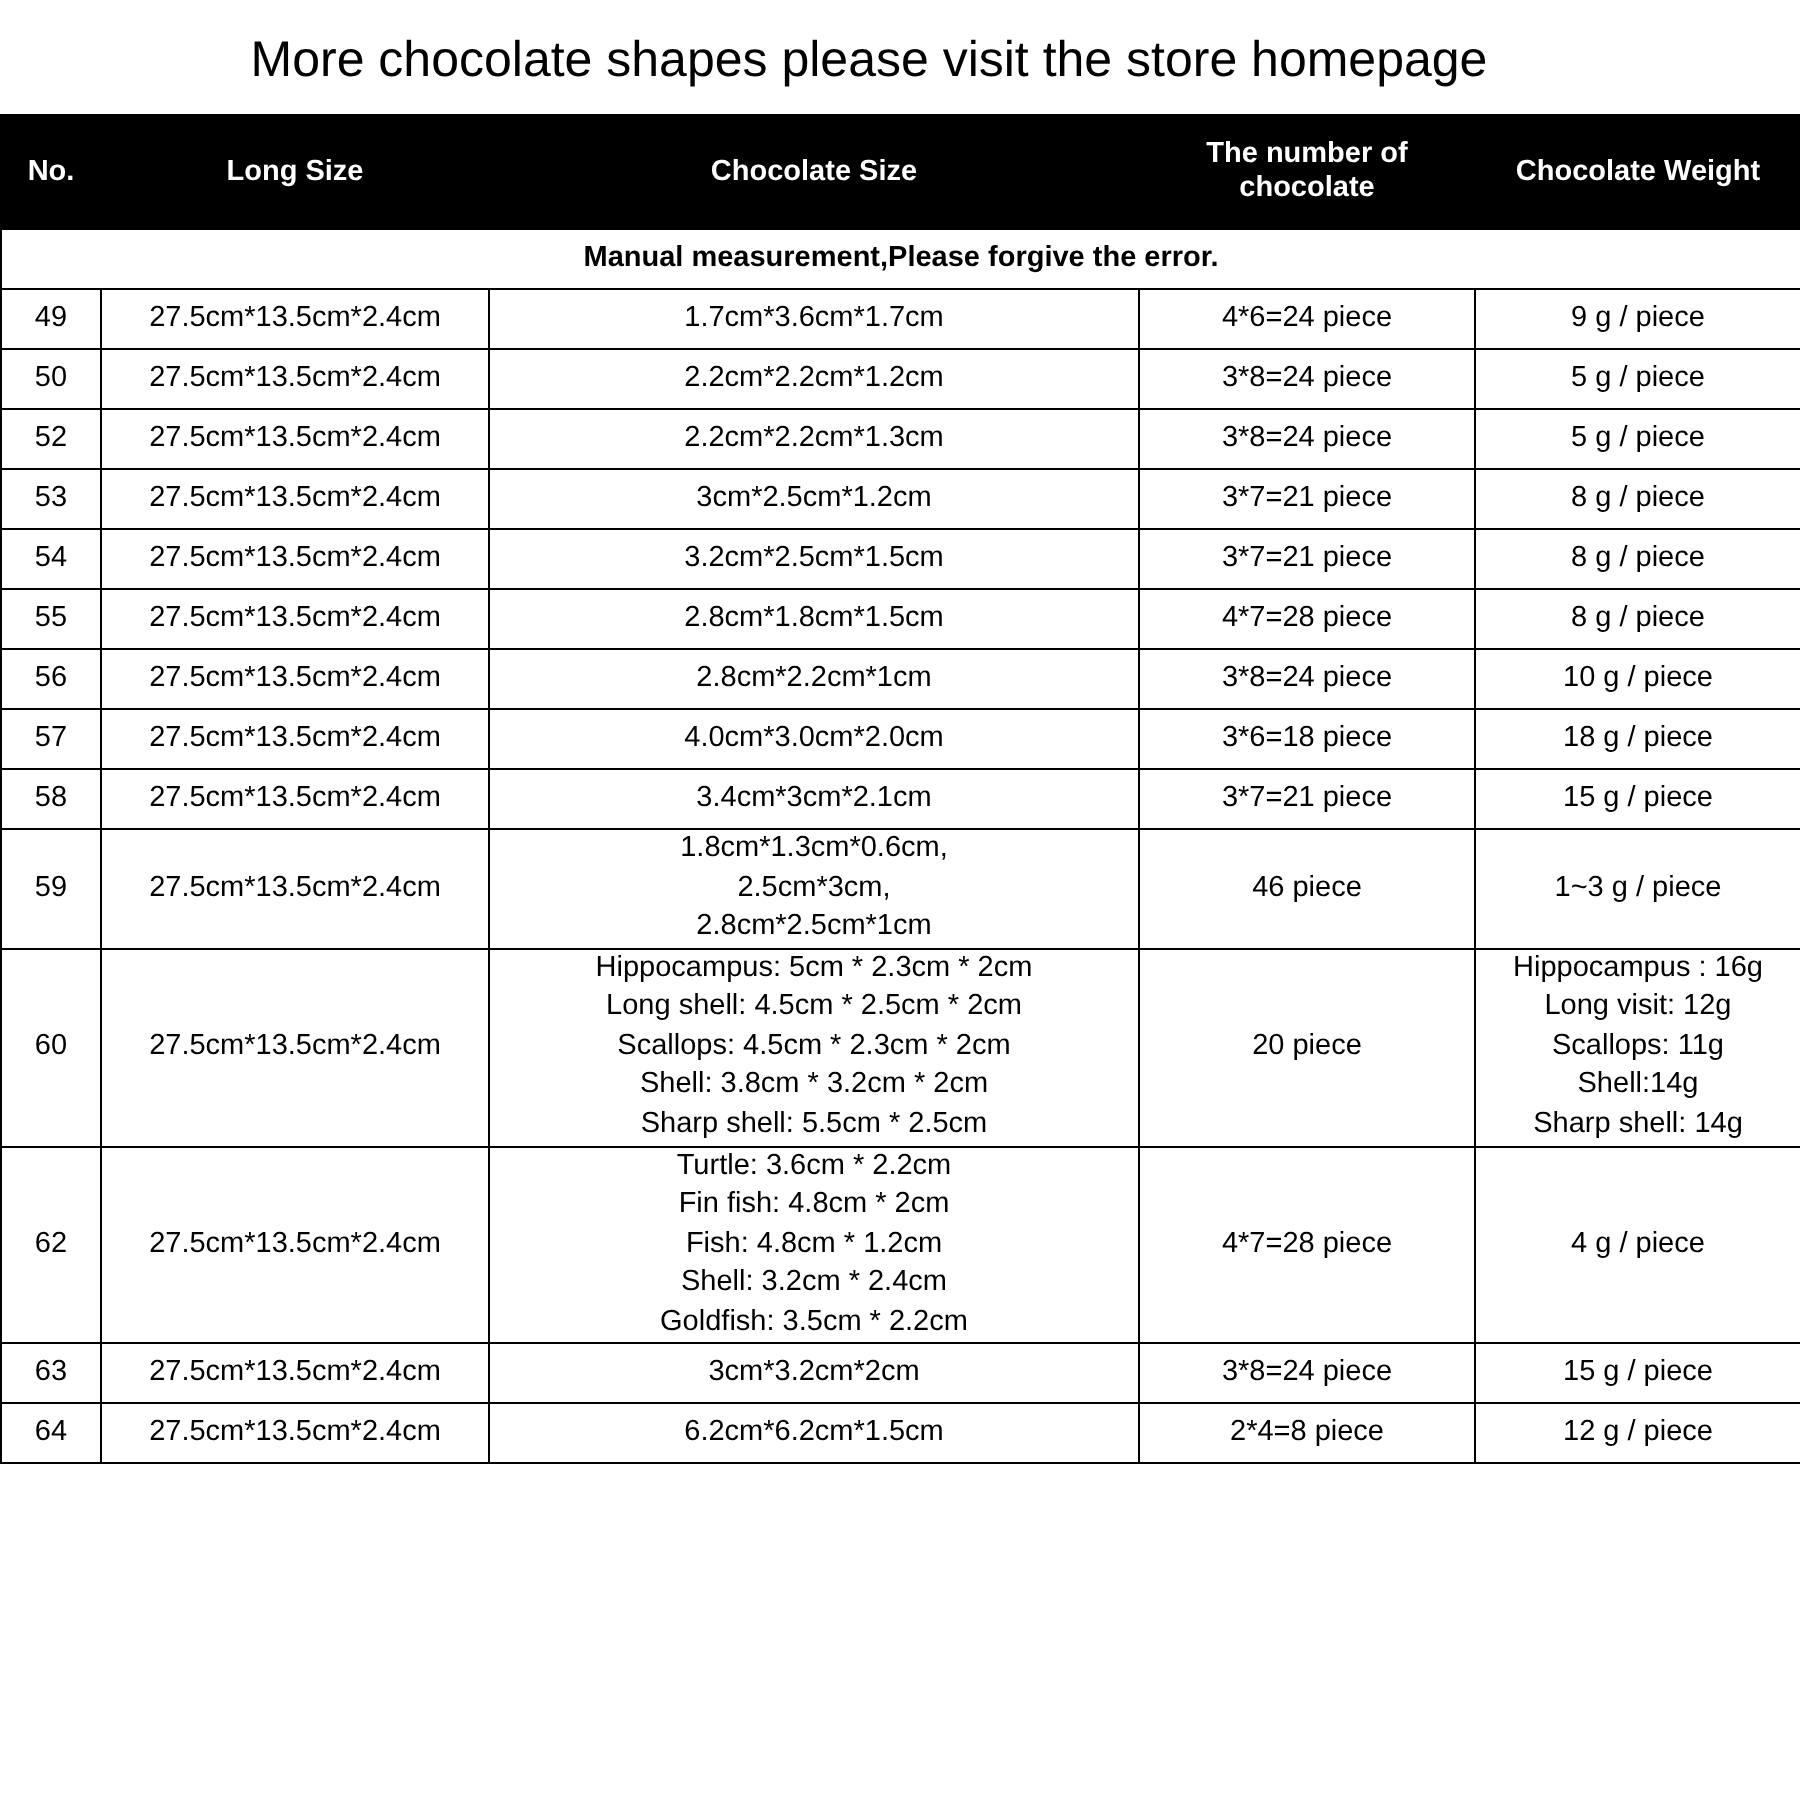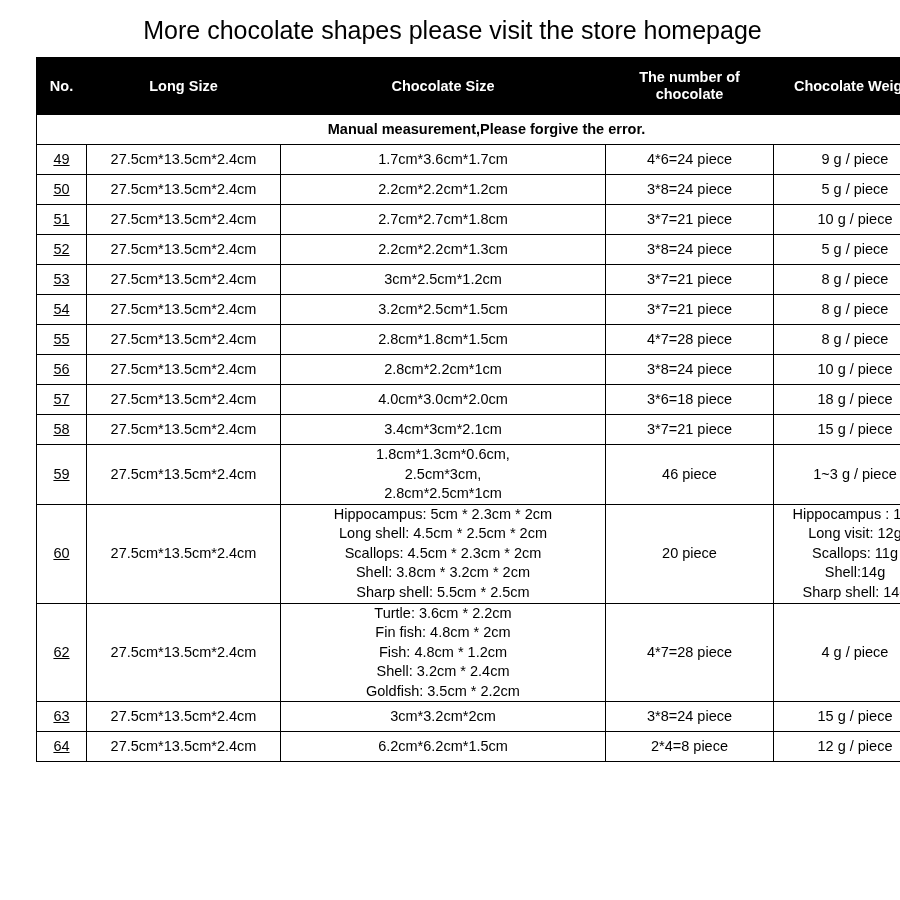--- a/index.html
+++ b/index.html
@@ -12,21 +12,20 @@
     height: 900px;
     font-family: "Liberation Sans", sans-serif;
     color: #000000;
     overflow: hidden;
   }
   .page {
     width: 869px;
     height: 900px;
     position: relative;
     box-sizing: border-box;
-    padding-left: 36px;
   }
   .title {
     text-align: center;
     font-size: 25px;
     font-weight: normal;
     padding-top: 16px;
     padding-bottom: 12px;
     letter-spacing: 0px;
     color: #000;
   }
@@ -55,21 +54,21 @@
     font-weight: bold;
     font-size: 14.5px;
     height: 29px;
     background: #ffffff;
   }
   tbody td {
     height: 29px;
     padding: 4px 3px;
     line-height: 1.35;
   }
-  td.no { font-size: 14.5px; text-decoration: underline; }
+  td.no { font-size: 14.5px; }
   td.multi {
     padding-top: 8px;
     padding-bottom: 8px;
     margin-left: 39px;
   }
   .cellline { display: block; }
   col.c0 { width: 50px; }
   col.c1 { width: 194px; }
   col.c2 { width: 325px; }
   col.c3 { width: 168px; }
@@ -132,37 +131,20 @@
           </td>
           <td>
             <span class="cellline">3*8=24 piece</span>
           </td>
           <td>
             <span class="cellline">5 g / piece</span>
           </td>
         </tr>
         <tr>
           <td class="no ">
-            <span class="cellline">51</span>
-          </td>
-          <td>
-            <span class="cellline">27.5cm*13.5cm*2.4cm</span>
-          </td>
-          <td>
-            <span class="cellline">2.7cm*2.7cm*1.8cm</span>
-          </td>
-          <td>
-            <span class="cellline">3*7=21 piece</span>
-          </td>
-          <td>
-            <span class="cellline">10 g / piece</span>
-          </td>
-        </tr>
-        <tr>
-          <td class="no ">
             <span class="cellline">52</span>
           </td>
           <td>
             <span class="cellline">27.5cm*13.5cm*2.4cm</span>
           </td>
           <td>
             <span class="cellline">2.2cm*2.2cm*1.3cm</span>
           </td>
           <td>
             <span class="cellline">3*8=24 piece</span>

